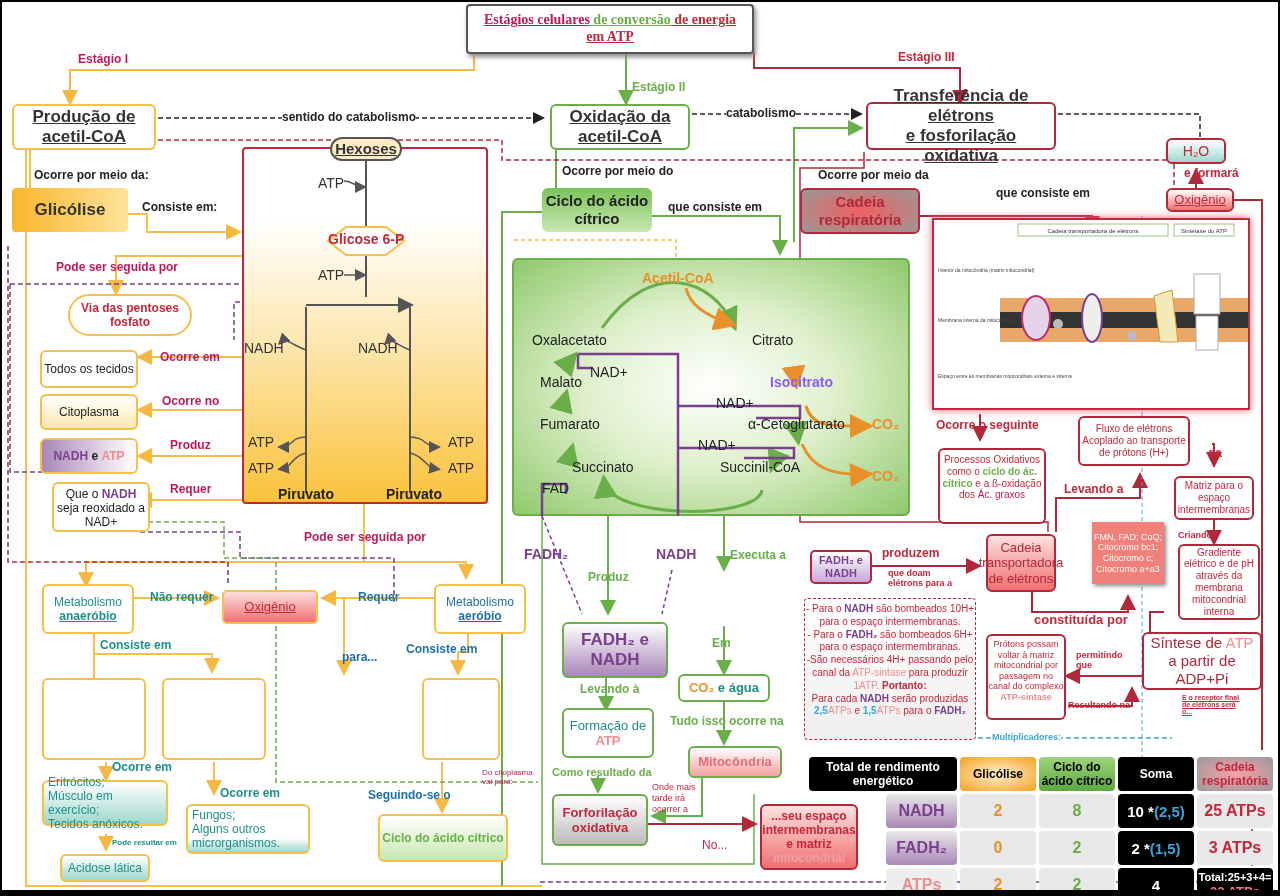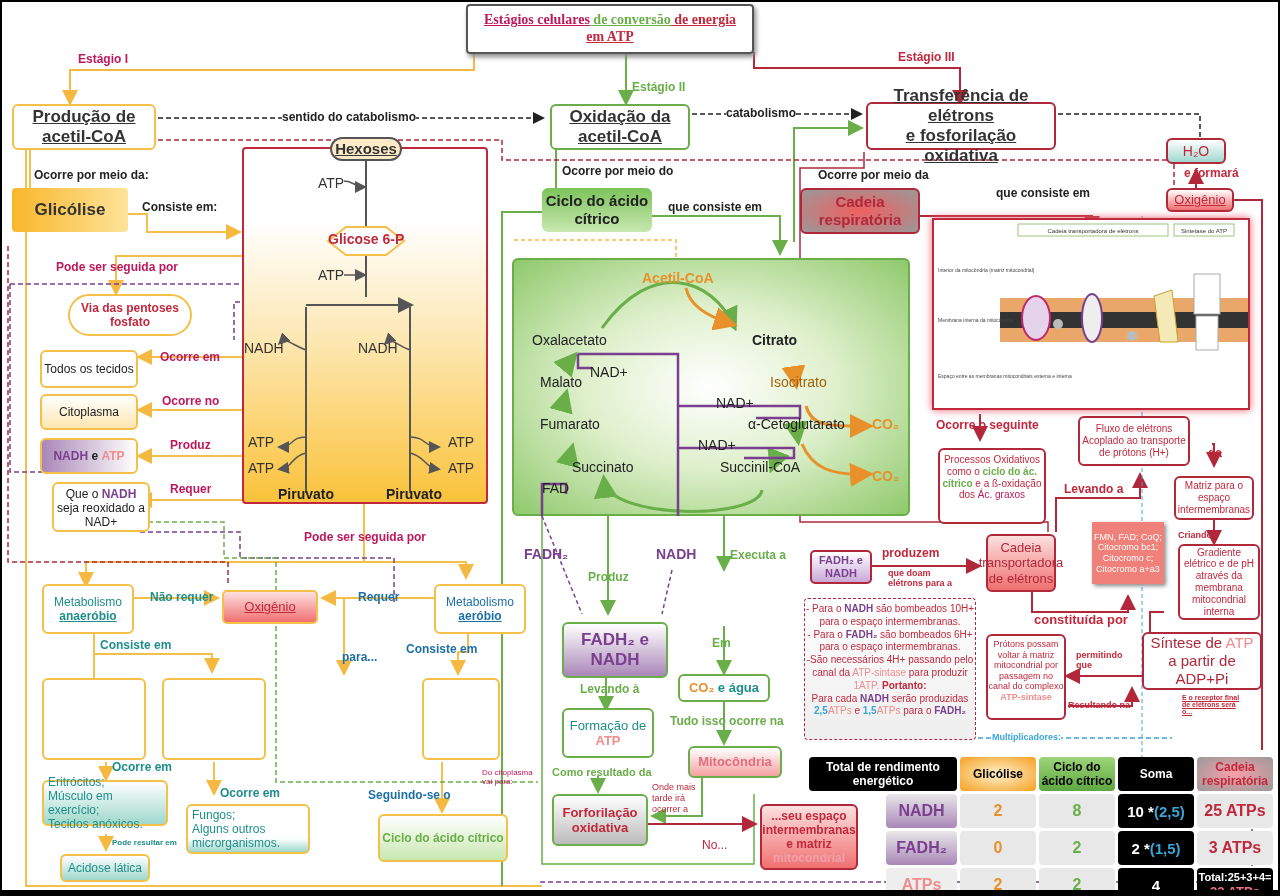--- a/index.html
+++ b/index.html
@@ -213,24 +213,24 @@
   <path d="M250,232 C246,262 96,262 92,222" stroke="#6aae4a" stroke-width="3" fill="none" marker-end="url(#ag)"></path>
   <path d="M56,205 L60,190" stroke="#6aae4a" stroke-width="3" fill="none" marker-end="url(#ag)"></path>
   <path d="M50,150 L54,136" stroke="#6aae4a" stroke-width="3" fill="none" marker-end="url(#ag)"></path>
   <path d="M52,110 L62,98" stroke="#6aae4a" stroke-width="3" fill="none" marker-end="url(#ag)"></path>
   <path d="M66,96 V110 H80 M66,96 H166 V312" stroke="#7a3f8e" stroke-width="2.5" fill="none"></path>
   <path d="M166,148 H288 V160 H244 M166,190 H282 V200 H232" stroke="#7a3f8e" stroke-width="2.5" fill="none"></path>
   <path d="M54,236 V226 H30 V300" stroke="#7a3f8e" stroke-width="2.5" fill="none" marker-end="url(#ap)"></path>
 </svg>
 <div class="lbl o" style="left:640px;top:268px;font-size:14px">Acetil-CoA</div>
 <div class="lbl" style="left:530px;top:330px;font-weight:normal;font-size:14px;color:#222">Oxalacetato</div>
-<div class="lbl" style="left:750px;top:330px;font-weight:bold;font-size:14px;color:#222">Citrato</div>
+<div class="lbl" style="left:750px;top:330px;font-weight:normal;font-size:14px;color:#222">Citrato</div>
 <div class="lbl" style="left:588px;top:362px;font-weight:normal;font-size:14px;color:#222">NAD+</div>
 <div class="lbl" style="left:538px;top:372px;font-weight:normal;font-size:14px;color:#222">Malato</div>
-<div class="lbl" style="left:768px;top:372px;font-weight:normal;font-size:14px;color:#a16207">Isocitrato</div>
+<div class="lbl" style="left:768px;top:372px;font-weight:bold;font-size:14px;color:#8b5cf6">Isocitrato</div>
 <div class="lbl" style="left:714px;top:393px;font-weight:normal;font-size:14px;color:#222">NAD+</div>
 <div class="lbl" style="left:538px;top:414px;font-weight:normal;font-size:14px;color:#222">Fumarato</div>
 <div class="lbl" style="left:746px;top:414px;font-weight:normal;font-size:14px;color:#222">α-Cetoglutarato</div>
 <div class="lbl o" style="left:870px;top:414px;font-size:14px">CO₂</div>
 <div class="lbl" style="left:696px;top:435px;font-weight:normal;font-size:14px;color:#222">NAD+</div>
 <div class="lbl" style="left:570px;top:457px;font-weight:normal;font-size:14px;color:#222">Succinato</div>
 <div class="lbl" style="left:718px;top:457px;font-weight:normal;font-size:14px;color:#222">Succinil-CoA</div>
 <div class="lbl o" style="left:870px;top:466px;font-size:14px">CO₂</div>
 <div class="lbl" style="left:540px;top:478px;font-weight:normal;font-size:14px;color:#222">FAD</div>
 <div class="lbl p" style="left:522px;top:544px;font-size:14px">FADH₂</div>

